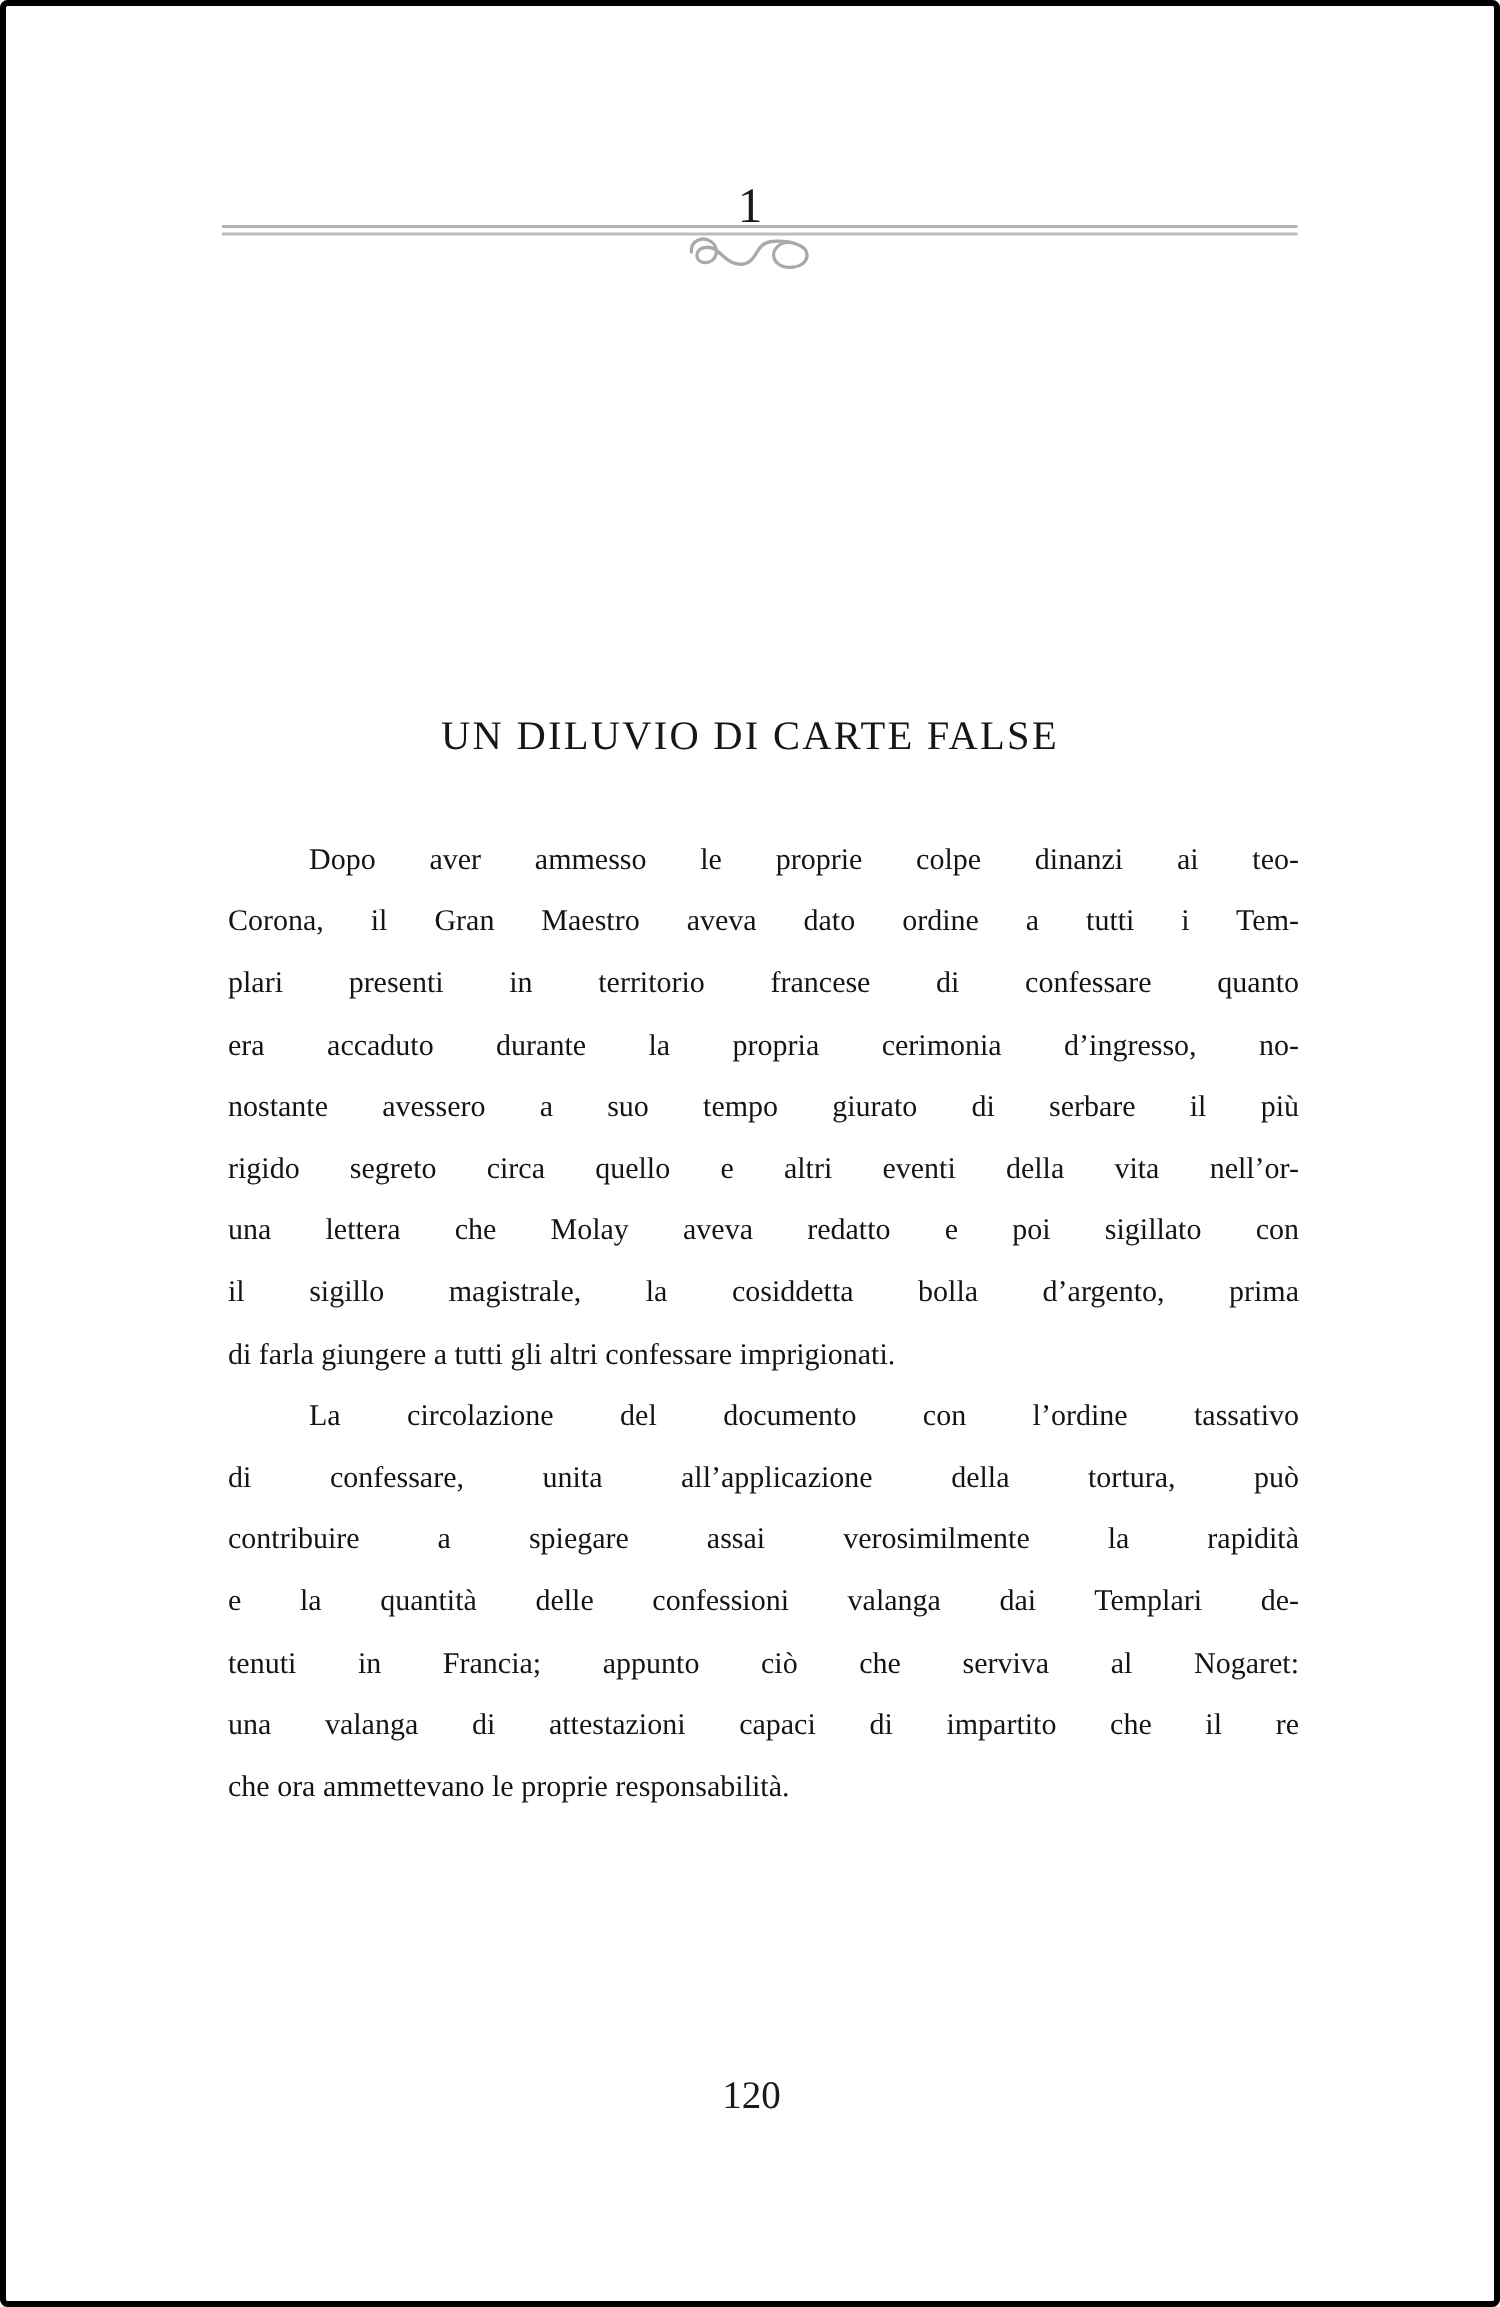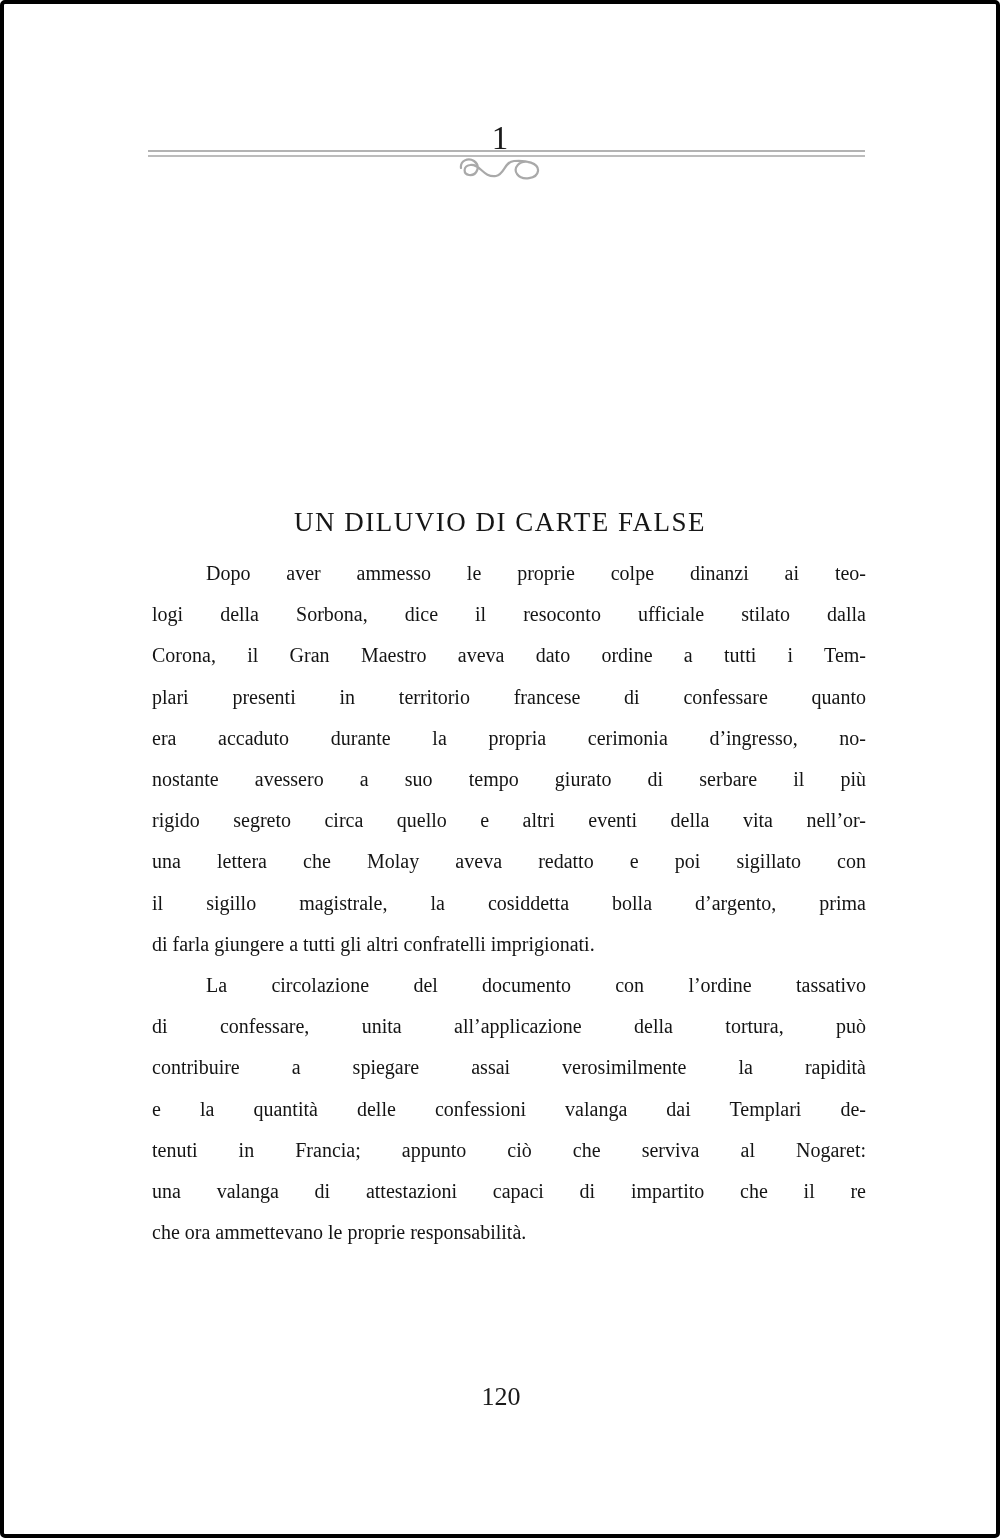--- a/index.html
+++ b/index.html
@@ -48,21 +48,20 @@
   .chapter-title {
     position: absolute;
     top: 471px;
     left: 0;
     width: 100%;
     text-align: center;
     font-size: 27px;
     letter-spacing: 1.5px;
     color: #161616;
     white-space: nowrap;
-    margin-top: 32px;
   }
   .body-text {
     position: absolute;
     top: 549px;
     left: 148px;
     width: 714px;
     font-size: 20px;
     line-height: 41.2px;
     color: #141414;
   }
@@ -100,29 +99,28 @@
     <svg width="88" height="30" viewBox="0 0 88 30" aria-hidden="true">
       <path d="M5,13 C4,6 12,2 18,6 C25,11 21,21 13,20 C7,19 7,11 14,10 C24,8 27,23 40,21 C49,19 48,7 58,6 C70,5 83,8 82,16 C81,24 66,26 61,19 C57,13 63,5 73,7" fill="none" stroke="#a9a9a9" stroke-width="2.2" stroke-linecap="round" stroke-linejoin="round"></path>
     </svg>
   </div>
 
   <div class="chapter-title">UN DILUVIO DI CARTE FALSE</div>
 
   <div class="body-text">
     <div>
       <div class="line indent">Dopo aver ammesso le proprie colpe dinanzi ai teo-</div>
-      <div class="line">logi della Sorbona, dice il resoconto ufficiale stilato dalla</div>
       <div class="line">Corona, il Gran Maestro aveva dato ordine a tutti i Tem-</div>
       <div class="line">plari presenti in territorio francese di confessare quanto</div>
       <div class="line">era accaduto durante la propria cerimonia d’ingresso, no-</div>
       <div class="line">nostante avessero a suo tempo giurato di serbare il più</div>
       <div class="line">rigido segreto circa quello e altri eventi della vita nell’or-</div>
       <div class="line">una lettera che Molay aveva redatto e poi sigillato con</div>
       <div class="line">il sigillo magistrale, la cosiddetta bolla d’argento, prima</div>
-      <div class="line para-end">di farla giungere a tutti gli altri confratelli imprigionati.</div>
+      <div class="line para-end">di farla giungere a tutti gli altri confessare imprigionati.</div>
     </div>
     <div>
       <div class="line indent">La circolazione del documento con l’ordine tassativo</div>
       <div class="line">di confessare, unita all’applicazione della tortura, può</div>
       <div class="line">contribuire a spiegare assai verosimilmente la rapidità</div>
       <div class="line">e la quantità delle confessioni valanga dai Templari de-</div>
       <div class="line">tenuti in Francia; appunto ciò che serviva al Nogaret:</div>
       <div class="line">una valanga di attestazioni capaci di impartito che il re</div>
       <div class="line para-end">che ora ammettevano le proprie responsabilità.</div>
     </div>

